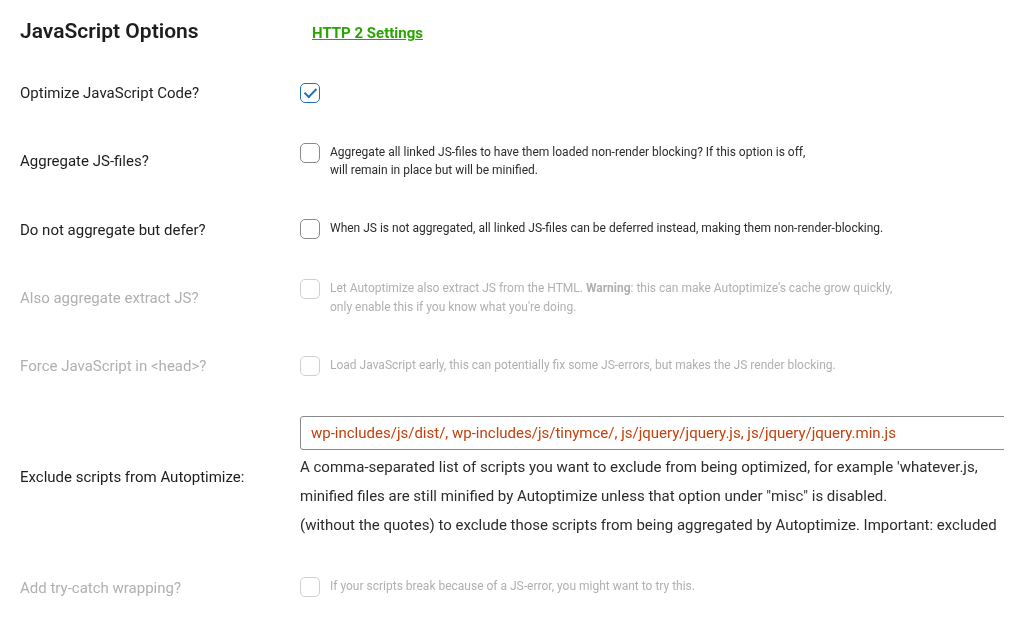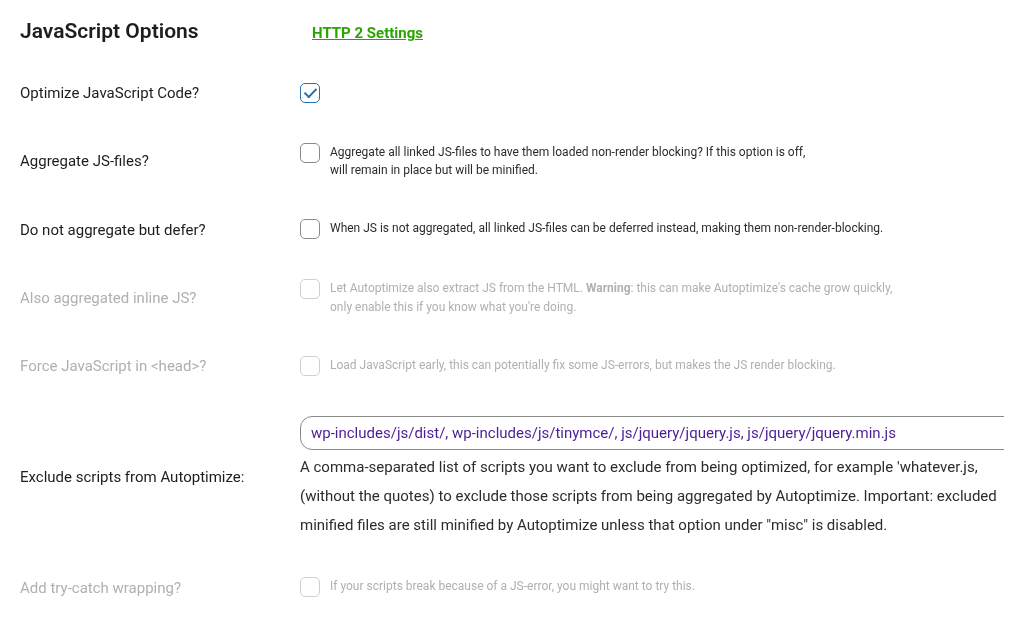--- a/index.html
+++ b/index.html
@@ -89,24 +89,24 @@
     white-space: nowrap;
   }
   .desc strong { font-weight: 700; }
   .row-disabled .col-label { color: #b0b0b0; }
   .row-disabled .desc { color: #b0b0b0; }
   .textfield {
     width: 725px;
     max-width: 725px;
     height: 34px;
     border: 1px solid #8a8a8a;
-    border-radius: 12px;
+    border-radius: 3px;
     padding: 0 10px;
     font-size: 15px;
-    color: #4c1d95;
+    color: #c2410c;
     outline: none;
     font-family: inherit;
   }
   .help-text {
     font-size: 15px;
     color: #2c2c2c;
     line-height: 1.55;
     white-space: nowrap;
   }
 </style>
@@ -138,21 +138,21 @@
 
 <div class="form-row">
   <div class="col-label">Do not aggregate but defer?</div>
   <div class="col-control">
     <span class="faux-checkbox"></span>
     <div class="desc">When JS is not aggregated, all linked JS-files can be deferred instead, making them non-render-blocking.</div>
   </div>
 </div>
 
 <div class="form-row row-disabled">
-  <div class="col-label">Also aggregated inline JS?</div>
+  <div class="col-label">Also aggregate extract JS?</div>
   <div class="col-control">
     <span class="faux-checkbox disabled"></span>
     <div>
       <div class="desc">
         <span>Let Autoptimize also extract JS from the HTML. </span><strong>Warning</strong><span>: this can make Autoptimize's cache grow quickly,</span>
       </div>
       <div class="desc">only enable this if you know what you're doing.</div>
     </div>
   </div>
 </div>
@@ -163,22 +163,22 @@
     <span class="faux-checkbox disabled"></span>
     <div class="desc">Load JavaScript early, this can potentially fix some JS-errors, but makes the JS render blocking.</div>
   </div>
 </div>
 
 <div class="form-row">
   <div class="col-label">Exclude scripts from Autoptimize:</div>
   <div class="col-control stacked">
     <input type="text" class="textfield" value="wp-includes/js/dist/, wp-includes/js/tinymce/, js/jquery/jquery.js, js/jquery/jquery.min.js" style="">
     <div class="help-text">A comma-separated list of scripts you want to exclude from being optimized, for example 'whatever.js,</div>
+    <div class="help-text">minified files are still minified by Autoptimize unless that option under "misc" is disabled.</div>
     <div class="help-text">(without the quotes) to exclude those scripts from being aggregated by Autoptimize. Important: excluded</div>
-    <div class="help-text">minified files are still minified by Autoptimize unless that option under "misc" is disabled.</div>
   </div>
 </div>
 
 <div class="form-row row-disabled" style="margin-bottom:0;">
   <div class="col-label">Add try-catch wrapping?</div>
   <div class="col-control">
     <span class="faux-checkbox disabled"></span>
     <div class="desc">If your scripts break because of a JS-error, you might want to try this.</div>
   </div>
 </div>

